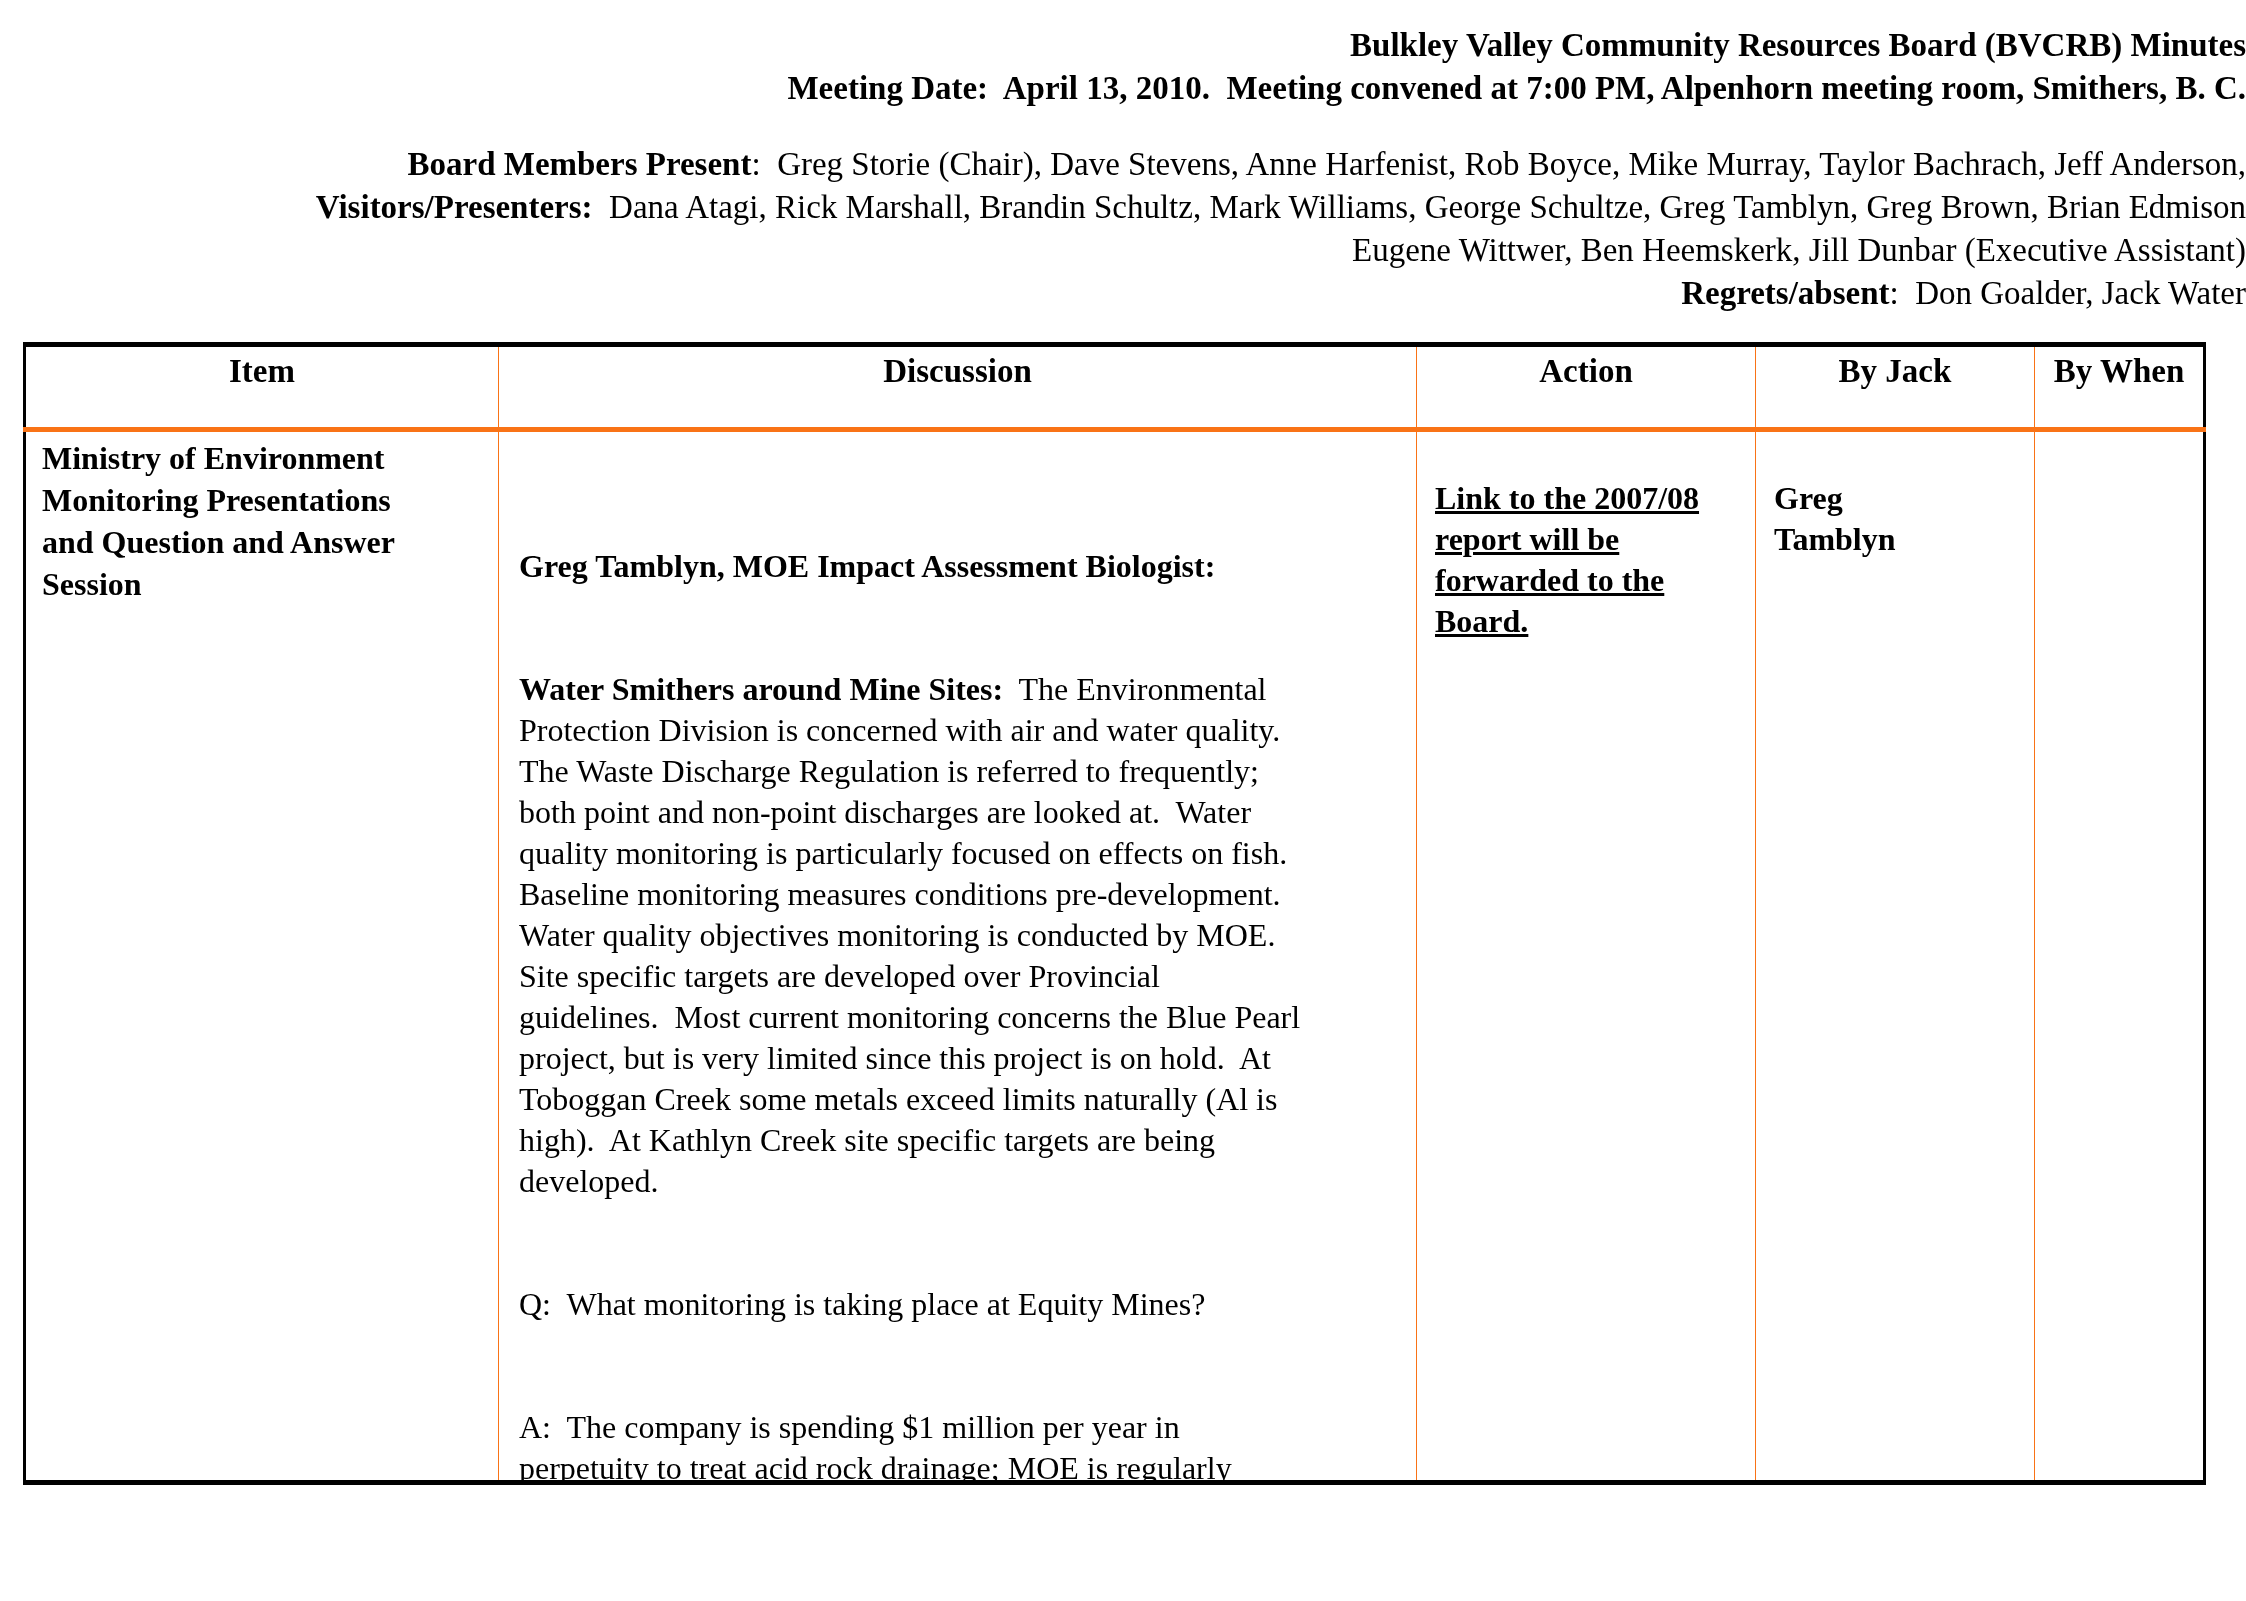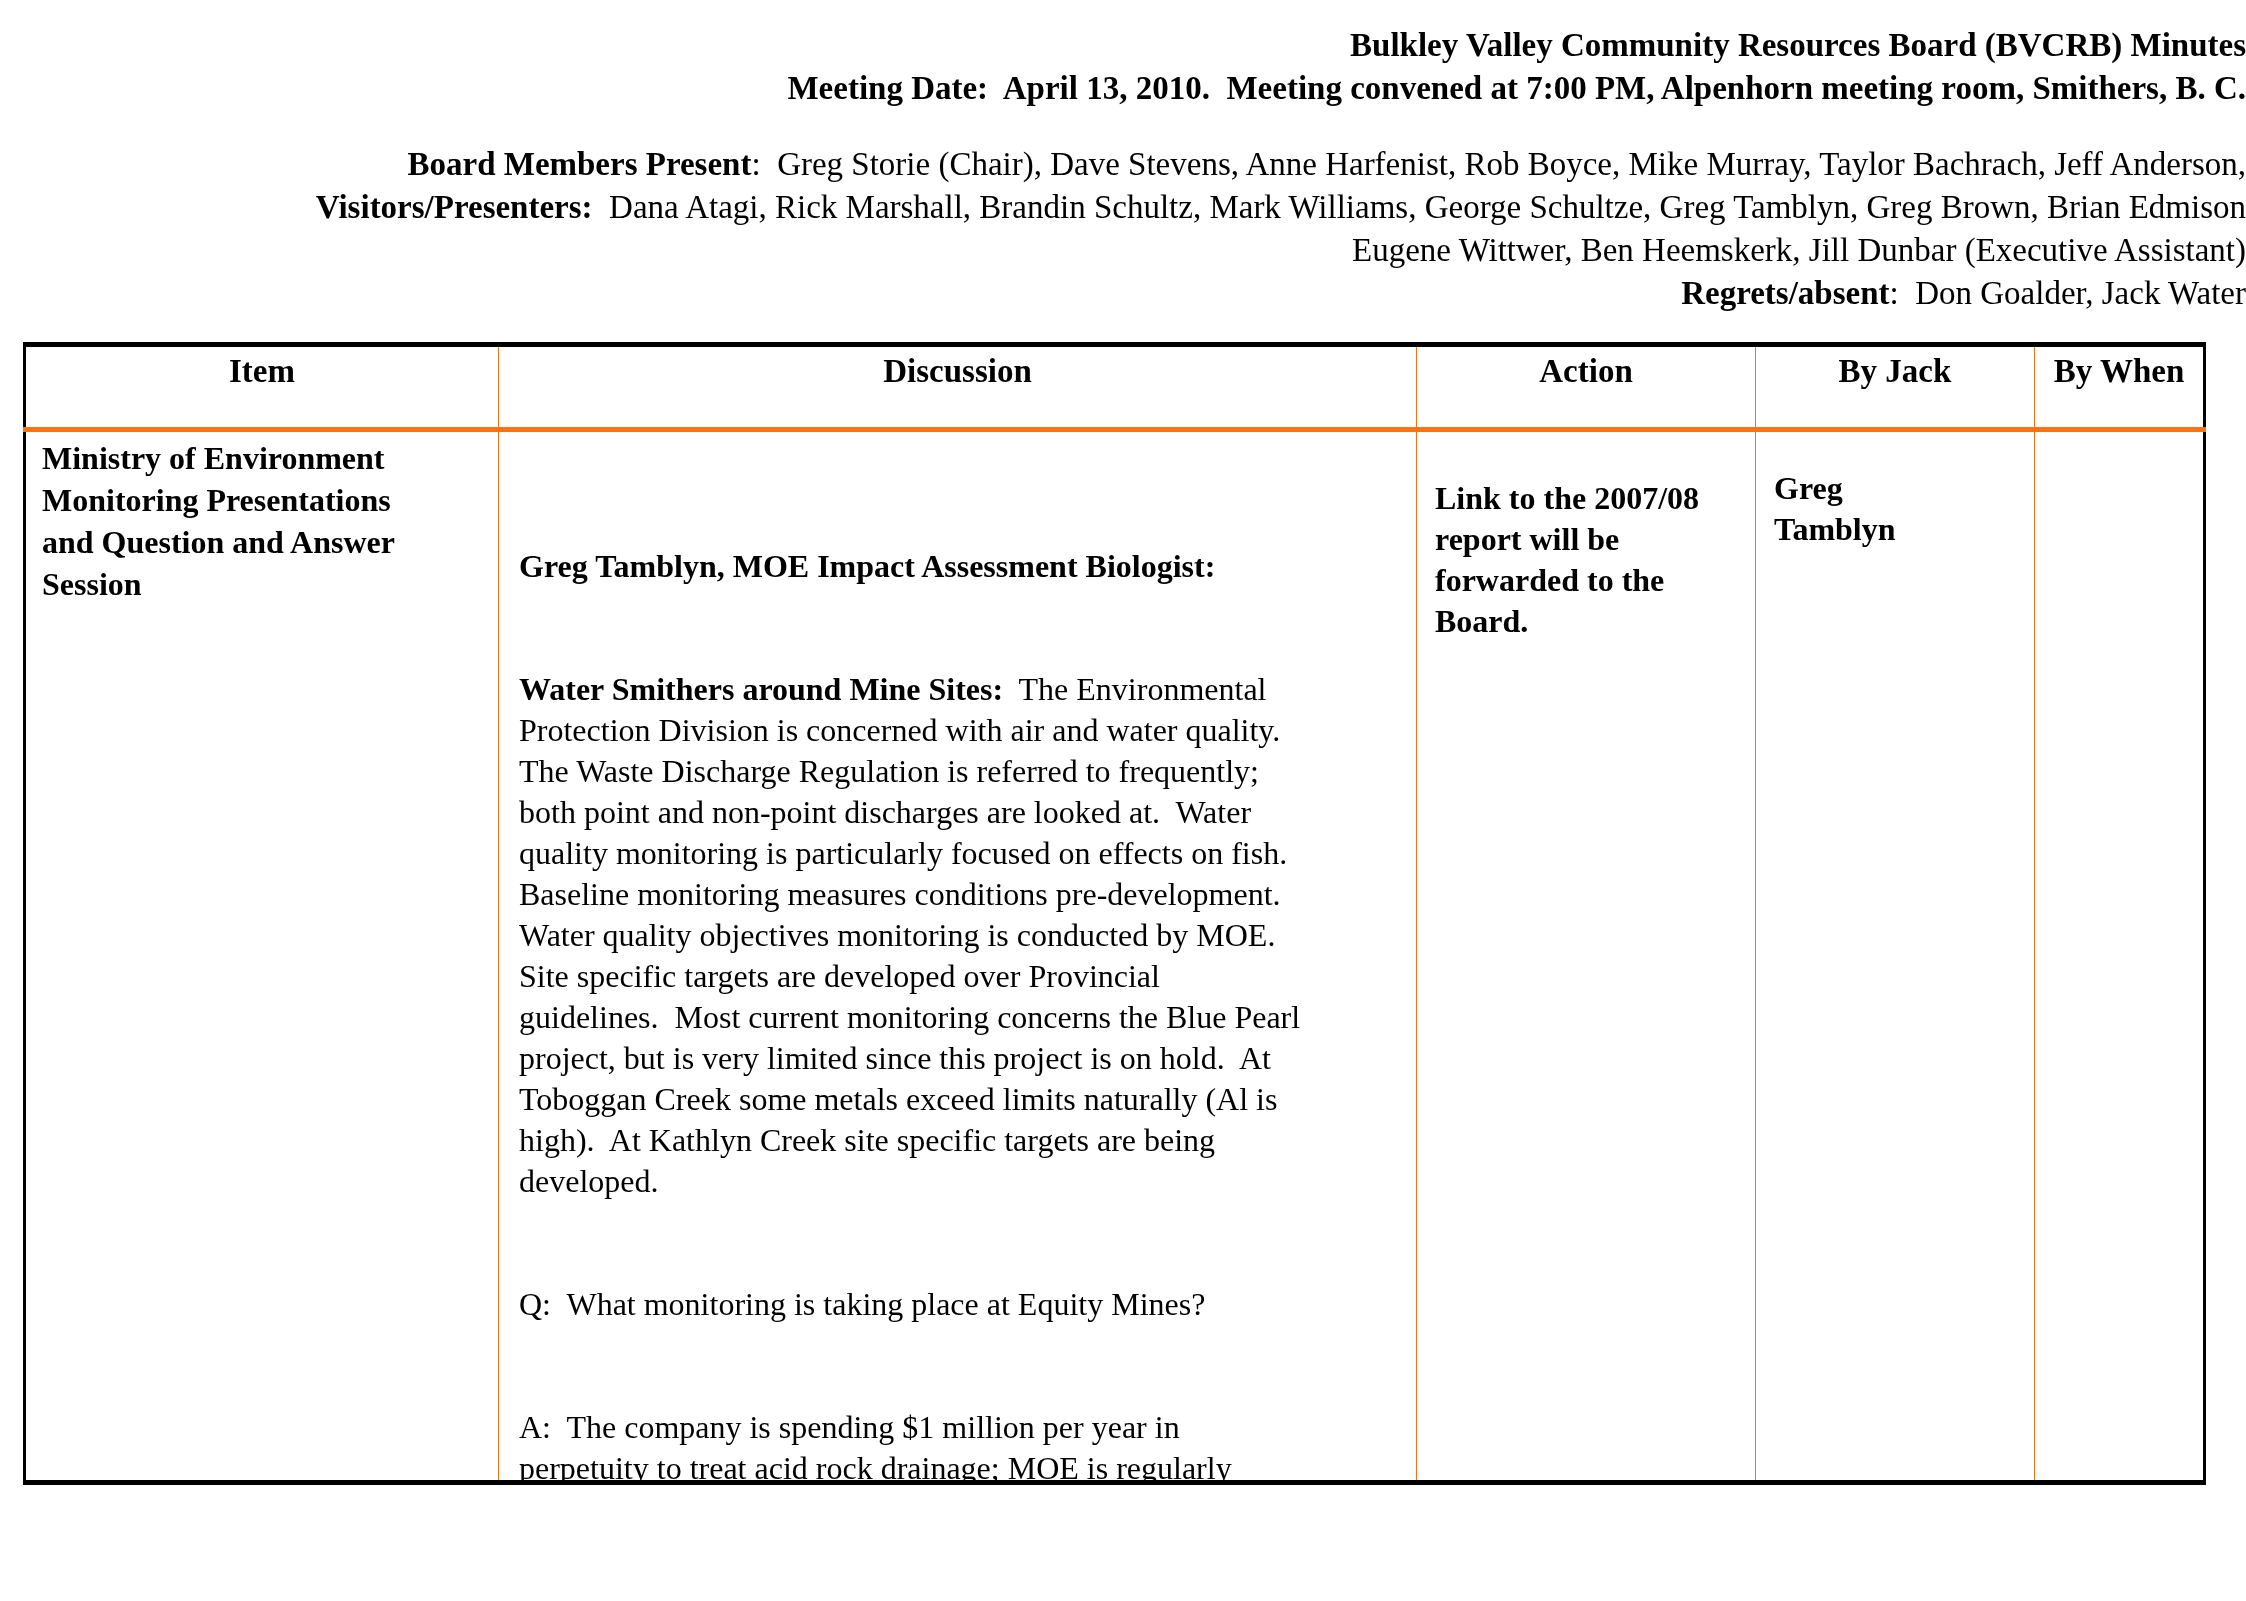--- a/index.html
+++ b/index.html
@@ -76,24 +76,25 @@
     line-height: 42px;
     padding: 5px 20px 0 16px;
   }
   .disc-inner {
     padding: 5px 10px 0 20px;
   }
   .disc-inner .speaker { display: block; margin-top: 27px; }
   .action-inner {
     font-weight: bold;
     padding: 46px 8px 0 18px; 
+    text-decoration: underline;
   }
   .bywhom-inner {
     font-weight: bold;
-    padding: 36px 8px 0 18px;
+    padding: 46px 8px 0 18px;
   }
   .bywhen-inner {
     padding: 5px 8px 0 8px;
   }
 </style>
 </head>
 <body>
 
 <div class="page">
 

